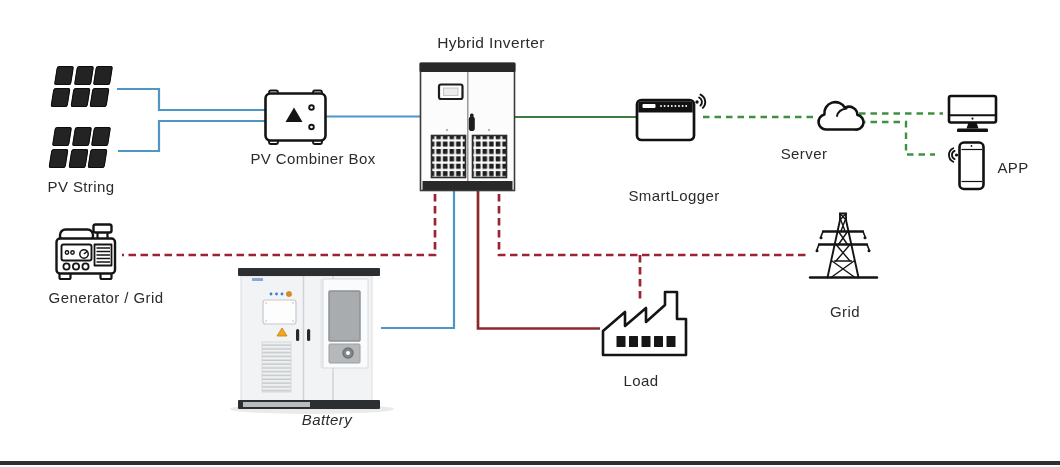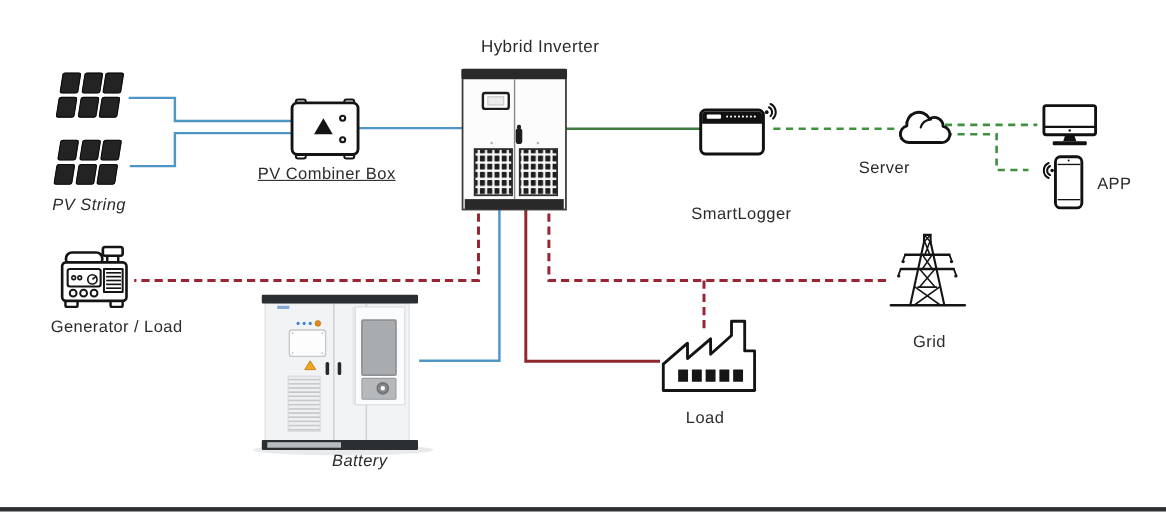--- a/index.html
+++ b/index.html
@@ -223,24 +223,24 @@
   <div class="pv-array" style="left:55px;top:127px;">
     <div class="pv-cell"></div>
       <div class="pv-cell"></div>
       <div class="pv-cell"></div>
     <div class="pv-cell"></div>
       <div class="pv-cell"></div>
       <div class="pv-cell"></div>
   </div>
 
   <div class="lbl" style="left:467px;top:43px;font-size:15.5px;margin-left:24px;">Hybrid Inverter</div>
-  <div class="lbl" style="left:81px;top:186px;font-style:italic;">PV String</div>
-  <div class="lbl" style="left:297px;top:158px;text-decoration:underline;">PV Combiner Box</div>
+  <div class="lbl" style="left:81px;top:186px;">PV String</div>
+  <div class="lbl" style="left:313px;top:158px;">PV Combiner Box</div>
   <div class="lbl" style="left:674px;top:153px;margin-top:42px;">SmartLogger</div>
   <div class="lbl" style="left:804px;top:153px;">Server</div>
   <div class="lbl" style="left:1013px;top:167px;">APP</div>
-  <div class="lbl" style="left:106px;top:297px;">Generator / Load</div>
+  <div class="lbl" style="left:106px;top:297px;">Generator / Grid</div>
   <div class="lbl" style="left:327px;top:419px;font-style:italic;">Battery</div>
   <div class="lbl" style="left:641px;top:380px;">Load</div>
   <div class="lbl" style="left:845px;top:311px;">Grid</div>
 
   <div class="bottom-border"></div>
 </div>
 
 </body></html>

